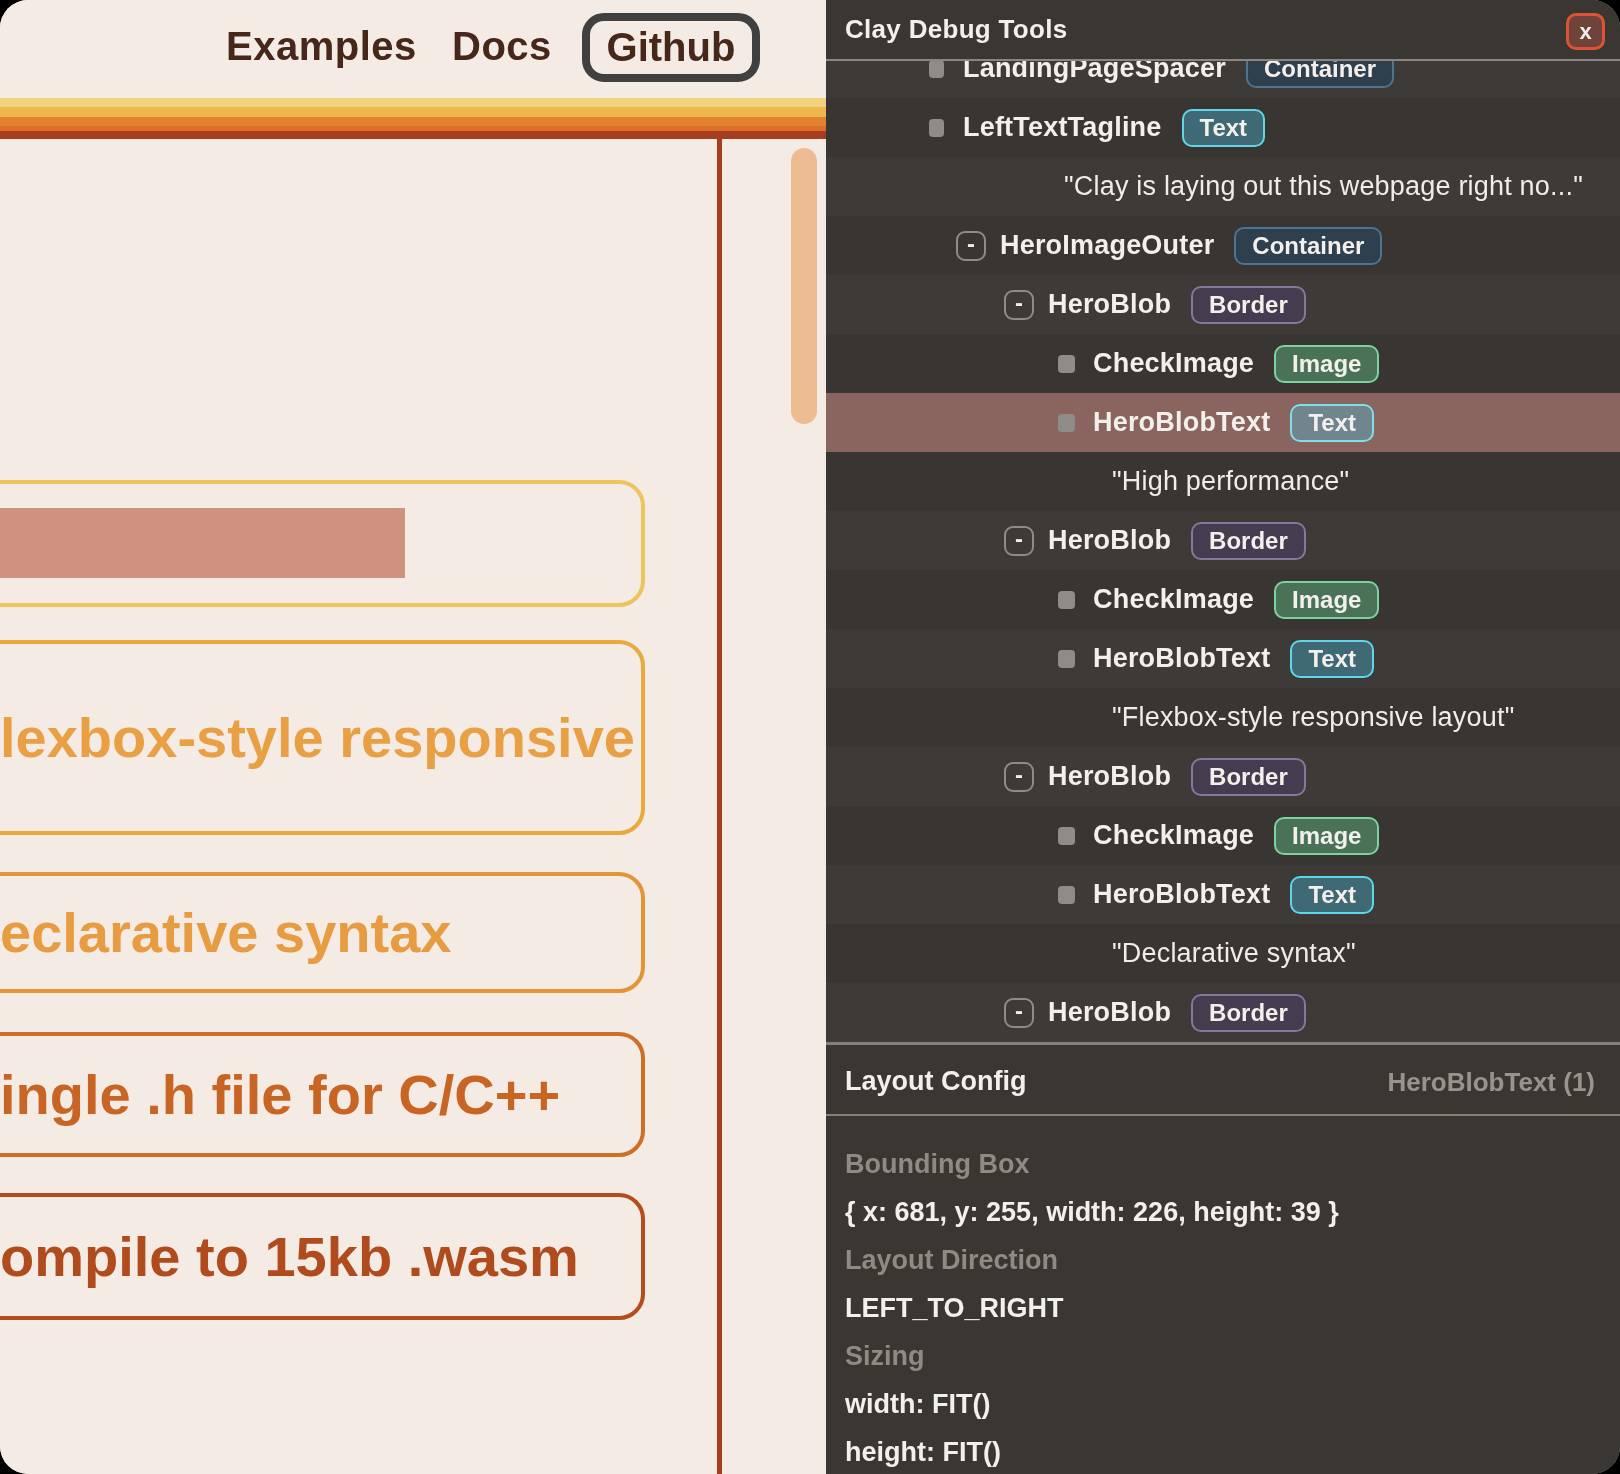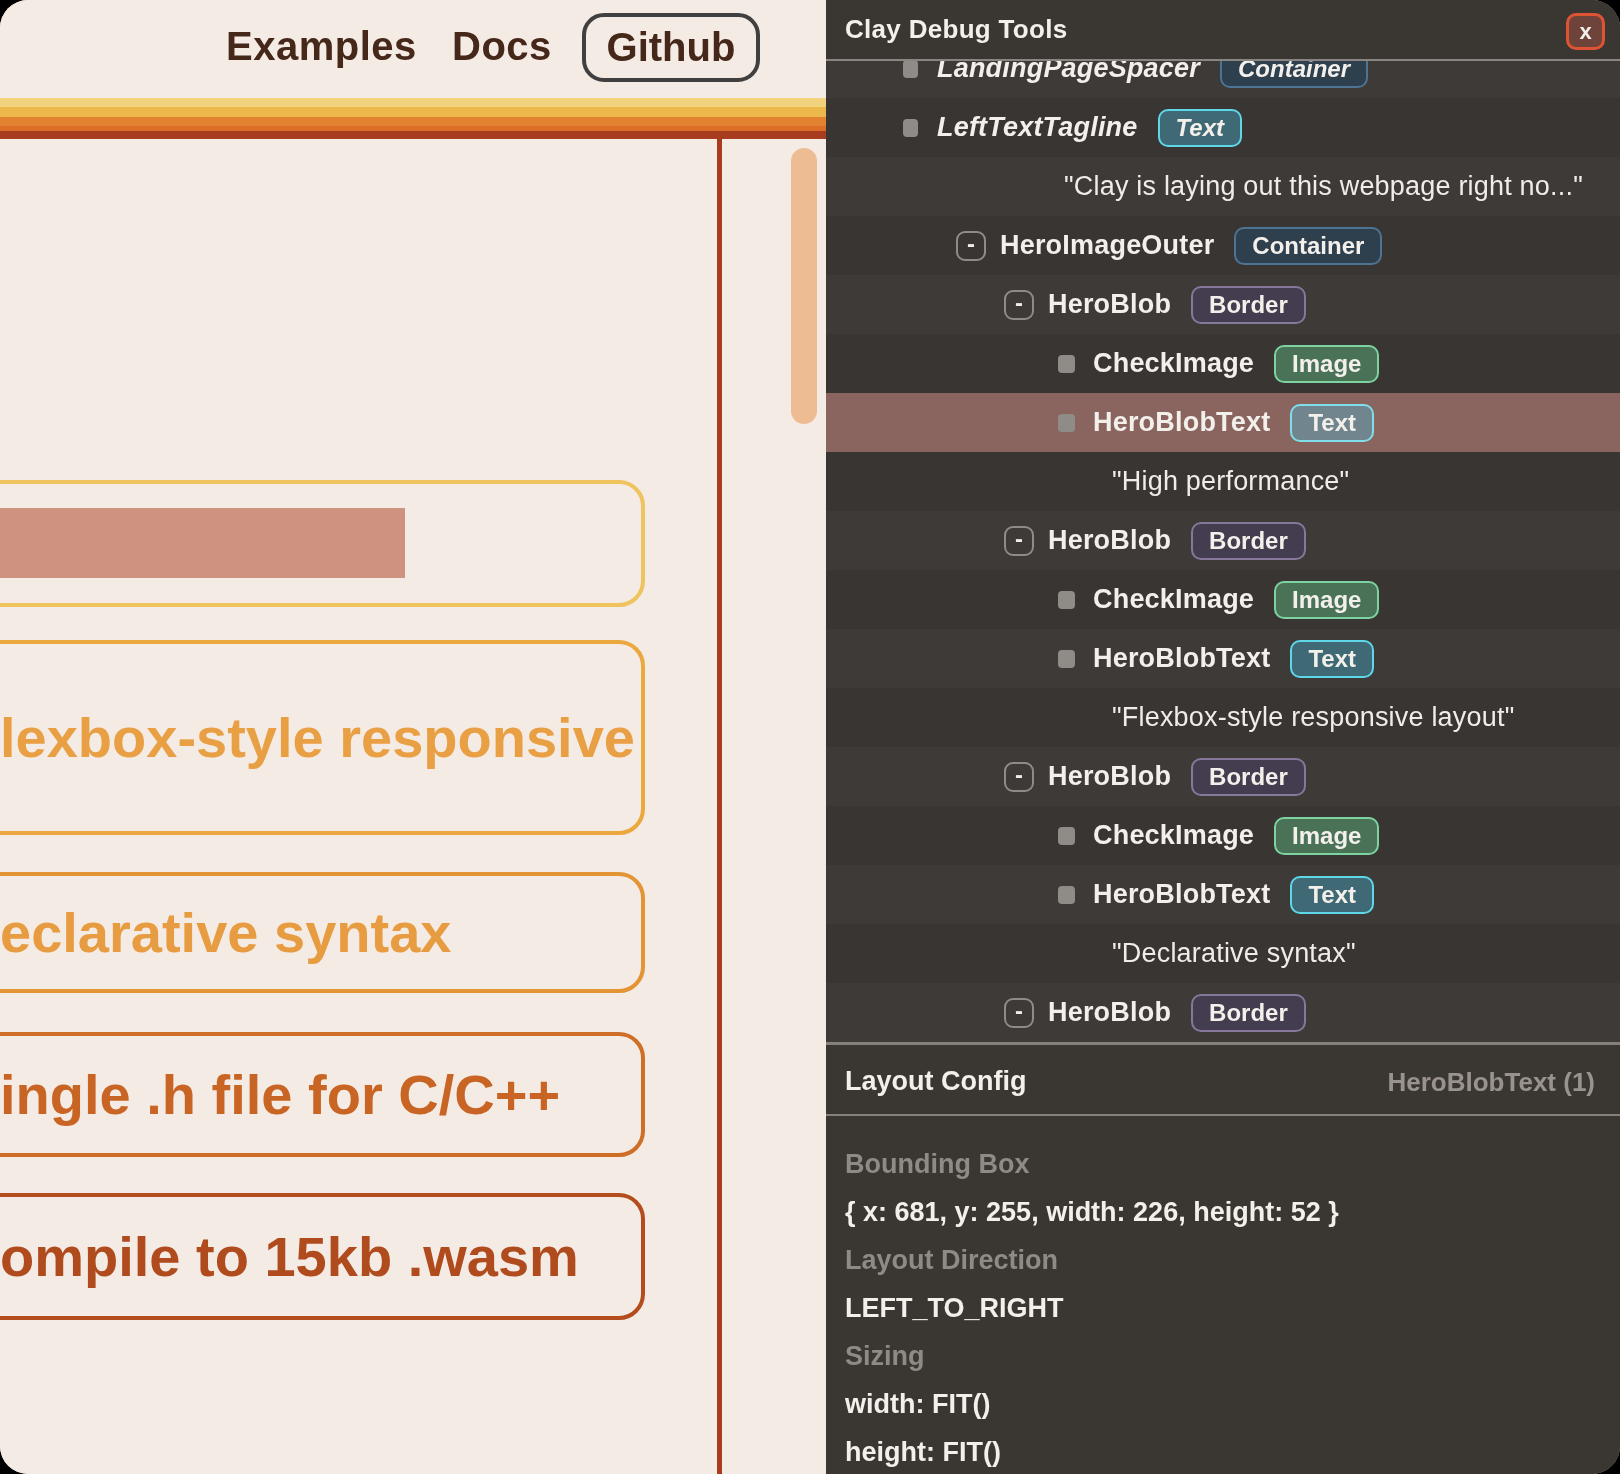--- a/index.html
+++ b/index.html
@@ -4,21 +4,21 @@
 <style>
   html,body{margin:0;padding:0;background:#000;}
   *{box-sizing:border-box;font-family:"Liberation Sans","DejaVu Sans",sans-serif;}
   .screen{position:relative;width:1620px;height:1474px;border-radius:28px;overflow:hidden;background:#f5ebe5;}
 
   
   .page{position:absolute;left:0;top:0;width:826px;height:100%;background:#f5ebe5;}
   .nav-item{position:absolute;top:24px;font-size:40px;font-weight:700;color:#46281b;letter-spacing:.5px;cursor:pointer;}
   .nav-examples{left:226px;}
   .nav-docs{left:452px;}
-  .github-btn{position:absolute;left:582px;top:13px;width:178px;height:69px;border:4px solid #404040;border-radius:22px;
+  .github-btn{position:absolute;left:582px;top:13px;width:178px;height:69px;border:8px solid #404040;border-radius:22px;
     display:flex;align-items:center;justify-content:center;font-size:40px;font-weight:700;color:#46281b;cursor:pointer;background:transparent;}
   .stripes{position:absolute;left:0;top:98px;width:100%;}
   .stripes div{width:100%;}
   .s1{height:9px;background:#f1d37e;} .s2{height:10px;background:#ecb84c;}
   .s3{height:9px;background:#e28231;} .s4{height:5px;background:#dd6e28;}
   .s5{height:8px;background:#a73c1e;}
   .divider{position:absolute;left:717px;top:139px;width:5px;bottom:0;background:#a73c1e;}
   .scroll-pill{position:absolute;left:791px;top:148px;width:26px;height:276px;border-radius:13px;background:#eebc92;cursor:pointer;}
 
   .feature-box{position:absolute;left:-34px;width:679px;border:4px solid;border-radius:26px;
@@ -51,21 +51,21 @@
   .gseg{position:absolute;left:242px;width:1px;background:#6f6b66;z-index:1;}
   .seg1{top:274px;height:179px;} .seg2{top:510px;height:179px;}
   .seg3{top:746px;height:179px;} .seg4{top:980px;height:2px;}
 
   .bullet{width:15px;height:18px;border-radius:4px;background:#8f8b86;flex:0 0 auto;}
   .b-deep{width:17px;height:18px;}
   .toggle{width:30px;height:30px;border:2px solid #8f8b86;border-radius:9px;color:#f0ece8;
     display:flex;align-items:center;justify-content:center;font-size:24px;font-weight:700;flex:0 0 auto;cursor:pointer;line-height:1;padding-bottom:3px;}
   .row:nth-child(odd) .toggle{background:#3d3a37;}
   .row:nth-child(even) .toggle{background:#383532;}
-  .ind-a{padding-left:77px;font-style:italic;} .ind-a .bullet{margin-right:19px;}
+  .ind-a{padding-left:103px;} .ind-a .bullet{margin-right:19px;}
   .ind-t4{padding-left:130px;} .ind-t4 .toggle{margin-right:14px;}
   .ind-t5{padding-left:178px;} .ind-t5 .toggle{margin-right:14px;}
   .ind-b6{padding-left:232px;} .ind-b6 .bullet{margin-right:18px;}
   .ind-q3{padding-left:238px;} .ind-q8{padding-left:286px;}
   .node-label{font-size:27px;font-weight:600;color:#f3f0ec;letter-spacing:.2px;white-space:nowrap;}
   .quote{font-size:27px;font-weight:500;color:#f1ece8;letter-spacing:.2px;white-space:nowrap;}
   .badge{margin-left:20px;height:38px;border-radius:10px;border:2px solid;padding:0 16px;
     display:flex;align-items:center;font-size:24px;font-weight:600;color:#f3f0ec;white-space:nowrap;}
   .t-container{background:#2e3f4e;border-color:#4e7493;}
   .t-border{background:#443d4f;border-color:#85789a;}
@@ -217,21 +217,21 @@
       <div class="close-btn">x</div>
     </div>
     <div class="hdr-sep"></div>
 
     <div class="sep1"></div>
     <div class="config">
       <span class="cfg-title">Layout Config</span>
       <span class="cfg-selected">HeroBlobText (1)</span>
       <div class="sep2"></div>
       <span class="cfg-entry cfg-key e1">Bounding Box</span>
-      <span class="cfg-entry cfg-val e2">{ x: 681, y: 255, width: 226, height: 52 }</span>
+      <span class="cfg-entry cfg-val e2">{ x: 681, y: 255, width: 226, height: 39 }</span>
       <span class="cfg-entry cfg-key e3">Layout Direction</span>
       <span class="cfg-entry cfg-val e4">LEFT_TO_RIGHT</span>
       <span class="cfg-entry cfg-key e5">Sizing</span>
       <span class="cfg-entry cfg-val e6">width: FIT()</span>
       <span class="cfg-entry cfg-val e7">height: FIT()</span>
     </div>
   </div>
 </div>
 
 </body></html>

